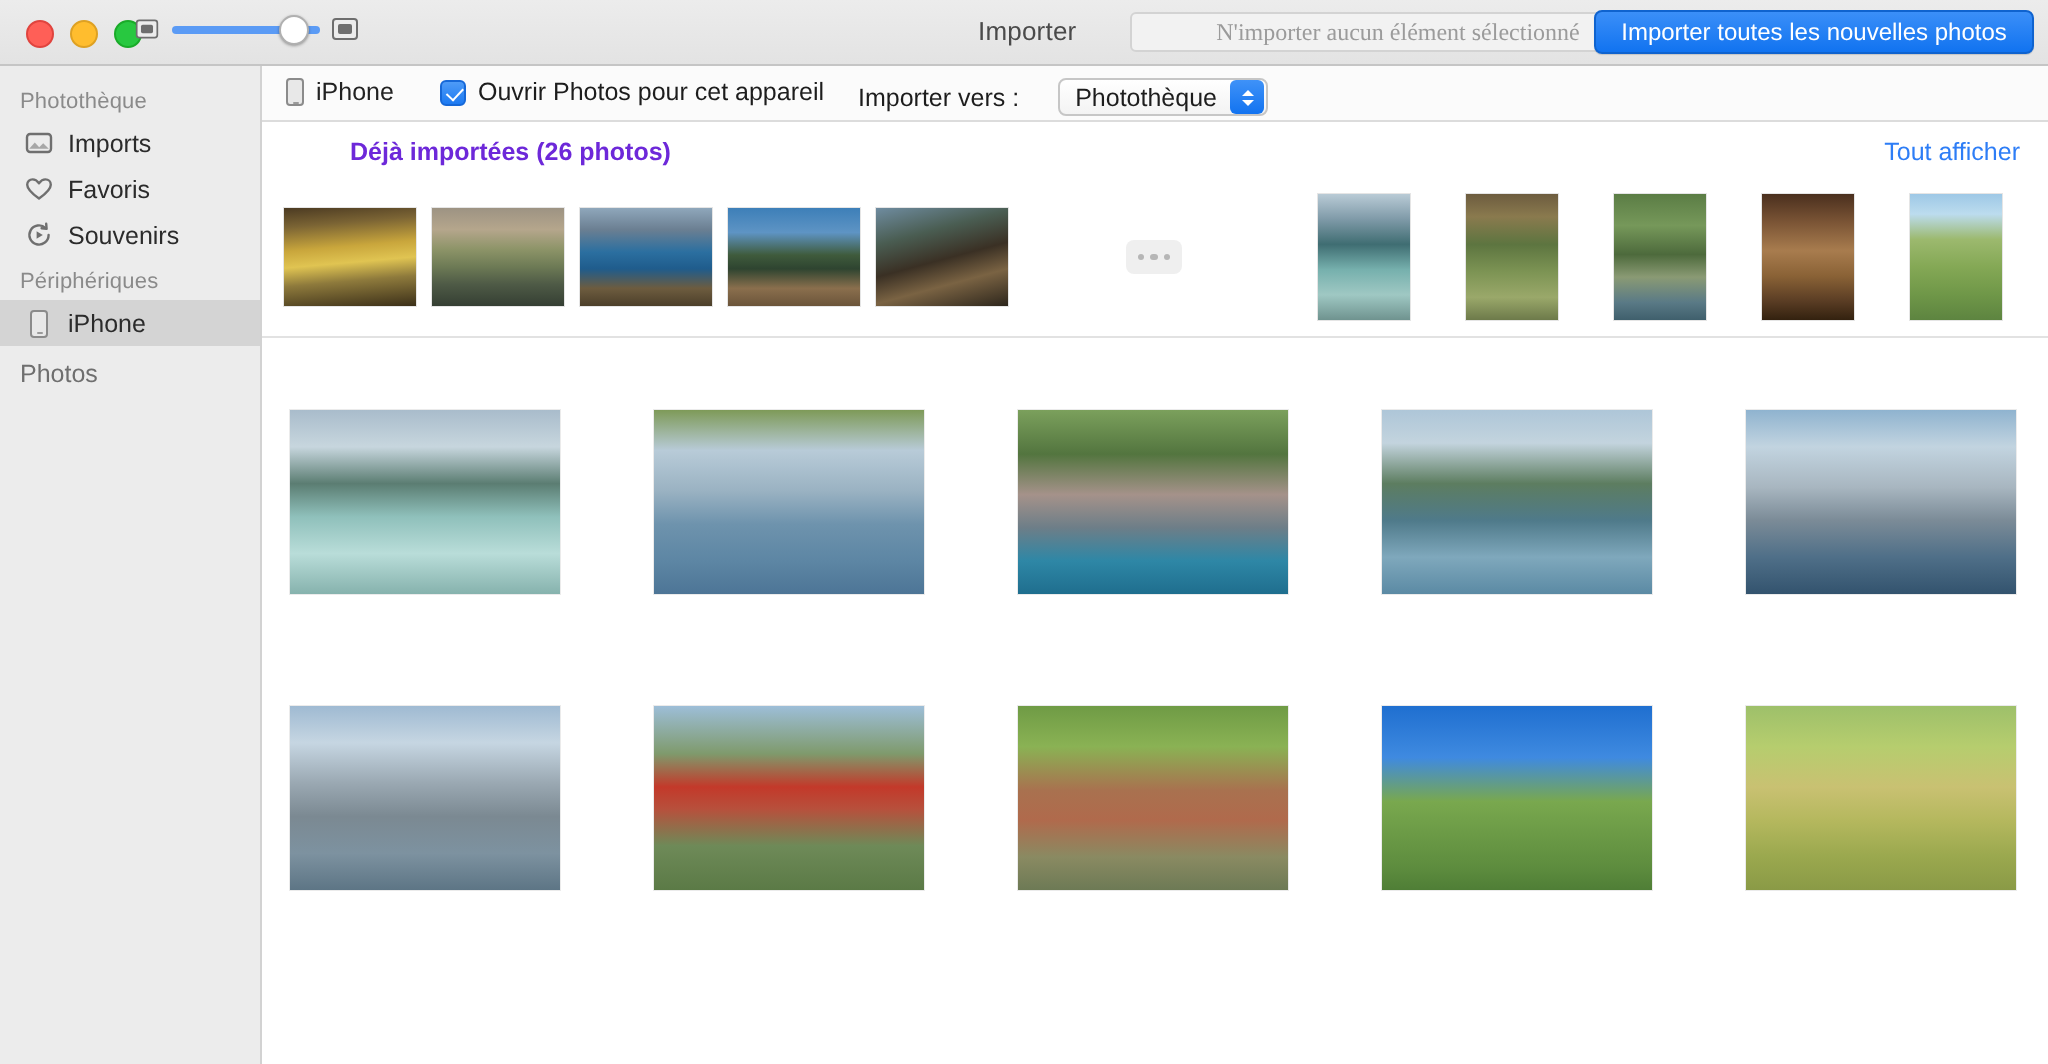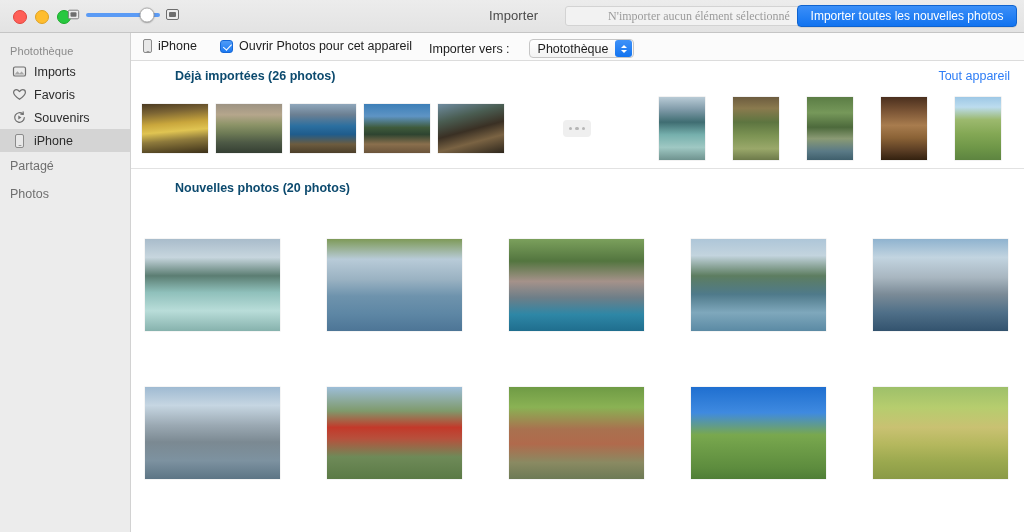--- a/index.html
+++ b/index.html
@@ -205,21 +205,21 @@
     width: 893px; height: 471px;
     background: #ffffff;
     overflow: hidden;
   }
   .sec-hdr {
     position: relative;
     height: 30px;
     display: flex; align-items: center;
     padding: 0 14px 0 13px;
   }
-  .sec-title { font-size: 12.5px; font-weight: bold; color: #0c4a6e; padding-left: 31px; }
+  .sec-title { font-size: 12.5px; font-weight: bold; color: #6d28d9; padding-left: 31px; }
   .sec-link {
     margin-left: auto;
     font-size: 12.5px; color: #2d7df6;
   }
   .strip {
     position: relative;
     height: 78px;
     padding: 0 13px;
     box-sizing: border-box;
     border-bottom: 1px solid #e2e2e2;
@@ -311,29 +311,29 @@
           <path d="M11.1 1.9 L11.3 4.4 L8.8 4.1" fill="none" stroke="#6f6f6f" stroke-width="1.2" stroke-linecap="round" stroke-linejoin="round"></path>
           <path d="M6.3 5.6 L9.4 7.5 L6.3 9.4 Z" fill="#6f6f6f"></path>
         </svg>
       </span>
       <span>Souvenirs</span>
     </div>
 
 
 
 
+    <div class="grouphdr">Périphériques</div>
 
     <div class="sbitem selected">
       <span class="ico">
         <span class="phone-ico"></span>
       </span>
       <span>iPhone</span>
     </div>
 
-    <div class="sbplain">Partagé</div>
     <div class="sbplain">Photos</div>
   </div>
 
   <div class="subbar">
     <div class="device-chip">
       <span class="phone-ico"></span>
       <span>iPhone</span>
     </div>
 
     <div class="checkrow">
@@ -350,21 +350,21 @@
             <span class="ar dn"></span>
         </span>
       </span>
     </div>
   </div>
 
   <div class="content">
 
     <div class="sec-hdr">
       <span class="sec-title">Déjà importées (26 photos)</span>
-      <span class="sec-link">Tout appareil</span>
+      <span class="sec-link">Tout afficher</span>
     </div>
 
     <div class="strip">
       <div class="thumb" style="left:11px; top:13px; width:66px; height:49px;
            background-image:linear-gradient(175deg,#4b3a22 0%,#7b6434 18%,#c9a63c 40%,#e0c452 55%,#8e7a3c 72%,#3c3019 100%);"></div>
       <div class="thumb" style="left:85px; top:13px; width:66px; height:49px;
            background-image:linear-gradient(180deg,#9d9383 0%,#b5a68c 22%,#8d9468 42%,#6d7a55 60%,#4e5a46 78%,#353f33 100%);"></div>
       <div class="thumb" style="left:159px; top:13px; width:66px; height:49px;
            background-image:linear-gradient(180deg,#8fa7bb 0%,#6b7f92 22%,#2b6fa0 45%,#1f5c8c 62%,#6d5c3f 82%,#4c3f2a 100%);"></div>
       <div class="thumb" style="left:233px; top:13px; width:66px; height:49px;
@@ -383,23 +383,20 @@
       <div class="thumb" style="left:602px; top:6px; width:46px; height:63px;
            background-image:linear-gradient(180deg,#6d5c3f 0%,#8a7a4e 18%,#5d7540 40%,#7d9454 62%,#9aa86a 82%,#6d7a4a 100%);"></div>
       <div class="thumb" style="left:676px; top:6px; width:46px; height:63px;
            background-image:linear-gradient(180deg,#5b7d45 0%,#76985a 25%,#4d6a3c 48%,#8a9a74 66%,#5a7a86 86%,#3f5f6c 100%);"></div>
       <div class="thumb" style="left:750px; top:6px; width:46px; height:63px;
            background-image:linear-gradient(180deg,#4a2f1e 0%,#7a5435 22%,#a87c4e 45%,#8a6236 65%,#5a3d24 85%,#33210f 100%);"></div>
       <div class="thumb" style="left:824px; top:6px; width:46px; height:63px;
            background-image:linear-gradient(180deg,#9ec8e6 0%,#bcdcee 16%,#9cb96e 36%,#84a855 58%,#6f9748 80%,#5d8440 100%);"></div>
     </div>
 
-    <div class="sec-hdr" style="margin-top:4px;">
-      <span class="sec-title">Nouvelles photos (20 photos)</span>
-    </div>
 
     <div class="grid" style="height:350px;">
 
       <div class="cell" style="left:14px; top:36px; width:135px; height:92px;
            background-image:linear-gradient(180deg,#a9bccb 0%,#c7d6de 20%,#5b7d72 40%,#8fc0bb 58%,#b9ddd9 78%,#86b2ad 100%);"></div>
       <div class="cell" style="left:196px; top:36px; width:135px; height:92px;
            background-image:linear-gradient(180deg,#7e9a58 0%,#b8cbd8 22%,#9ab2c2 44%,#6e93ad 62%,#5d86a4 82%,#4d7596 100%);"></div>
       <div class="cell" style="left:378px; top:36px; width:135px; height:92px;
            background-image:linear-gradient(180deg,#7ba05c 0%,#53753f 24%,#a5928a 46%,#6d7e88 64%,#2e87a6 82%,#1f6e8e 100%);"></div>
       <div class="cell" style="left:560px; top:36px; width:135px; height:92px;

